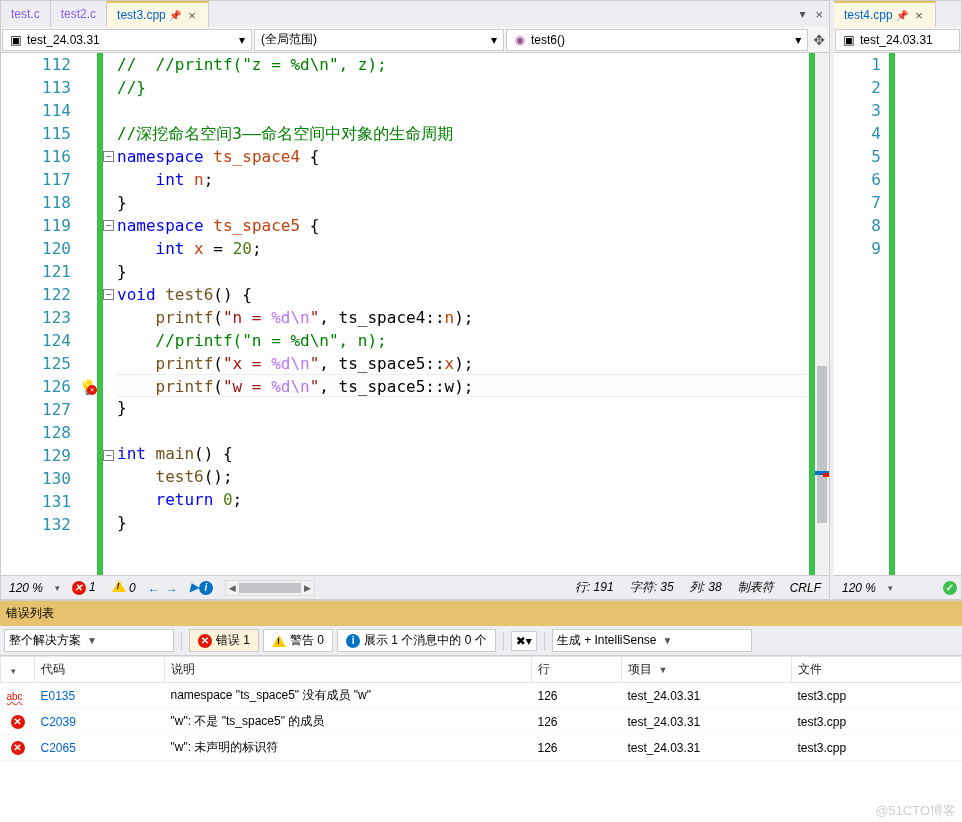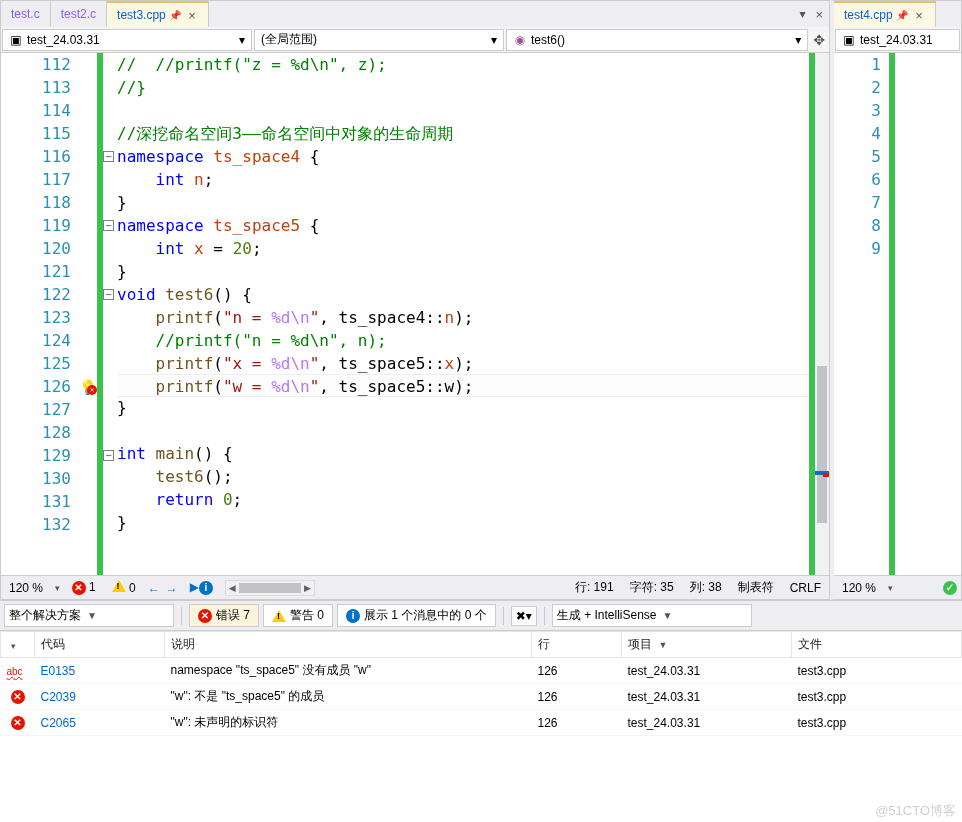--- a/index.html
+++ b/index.html
@@ -37,21 +37,21 @@
   .c-escape  { color: #b776fb; }
   .c-func    { color: #74531f; }
   .c-num     { color: #4d7c0f; }
   .c-global  { color: #c2410c; }
   .c-err     { border-bottom: 2px wavy #e51400; }
   .scroll-ann { position: absolute; right: 0; top: 0; bottom: 0; width: 14px; background: #f1f1f1; }
   .scroll-ann .thumb { position:absolute; left:2px; right:2px; background:#c2c3c9; }
   .scroll-ann .mk-blue { position:absolute; left:0; right:0; height:4px; background:#0072c6; }
   .scroll-ann .mk-red { position:absolute; right:0; width:6px; height:4px; background:#e51400; }
   .statusbar { display: flex; align-items: center; height: 24px; background: #eeeef2; border-top: 1px solid #ccc; font-size: 12px; gap: 8px; padding: 0 4px; }
-  .statusbar .sp { flex: 0 0 auto; padding: 0 4px; }
+  .statusbar .sp { flex: 0 0 auto; padding: 0 4px; font-style: italic; }
   .statusbar .nav { display:flex; gap:6px; align-items:center; }
   .statusbar .fill { flex: 1; }
   .icon-err { display:inline-flex; width:14px; height:14px; border-radius:50%; background:#e51400; color:#fff; align-items:center; justify-content:center; font-size:10px; font-weight:bold; }
   .icon-warn { display:inline-flex; width:0; height:0; border-left:7px solid transparent; border-right:7px solid transparent; border-bottom:12px solid #ffcc00; position:relative; }
   .icon-warn::after { content:"!"; position:absolute; left:-2px; top:1px; font-size:9px; color:#000; font-weight:bold; }
   .icon-info { display:inline-flex; width:14px; height:14px; border-radius:50%; background:#0072c6; color:#fff; align-items:center; justify-content:center; font-size:10px; font-weight:bold; }
   .icon-ok { display:inline-flex; width:14px; height:14px; border-radius:50%; background:#3bc24a; color:#fff; align-items:center; justify-content:center; font-size:10px; font-weight:bold; }
   .hscroll { display:flex; align-items:center; background:#f1f1f1; border:1px solid #ddd; height:16px; width:90px; }
   .hscroll span { padding:0 3px; color:#606060; font-size:9px; cursor:pointer; }
   .hscroll .track { flex:1; height:10px; background:#c2c3c9; }
@@ -231,29 +231,30 @@
       <div class="statusbar">
         <span class="sp">120 %</span>
         <span style="font-size:9px;color:#555">▾</span>
         <span class="fill"></span>
         <span class="icon-ok">✓</span>
       </div>
     </div>
   </div>
 
   <div class="errorlist">
+    <div class="errorlist-title">错误列表</div>
     <div class="errorlist-toolbar">
       <div class="combo" style="min-width:170px">
         <span>整个解决方案</span>
           <span class="dd">▼</span>
       </div>
       <div class="sep"></div>
       <div class="pill sel">
         <span class="icon-err">✕</span>
-        <span>错误 7</span>
+        <span>错误 1</span>
       </div>
       <div class="pill">
         <span class="icon-warn"></span>
         <span>警告 0</span>
       </div>
       <div class="pill">
         <span class="icon-info">i</span>
         <span>展示 1 个消息中的 0 个</span>
       </div>
       <div class="sep"></div>

